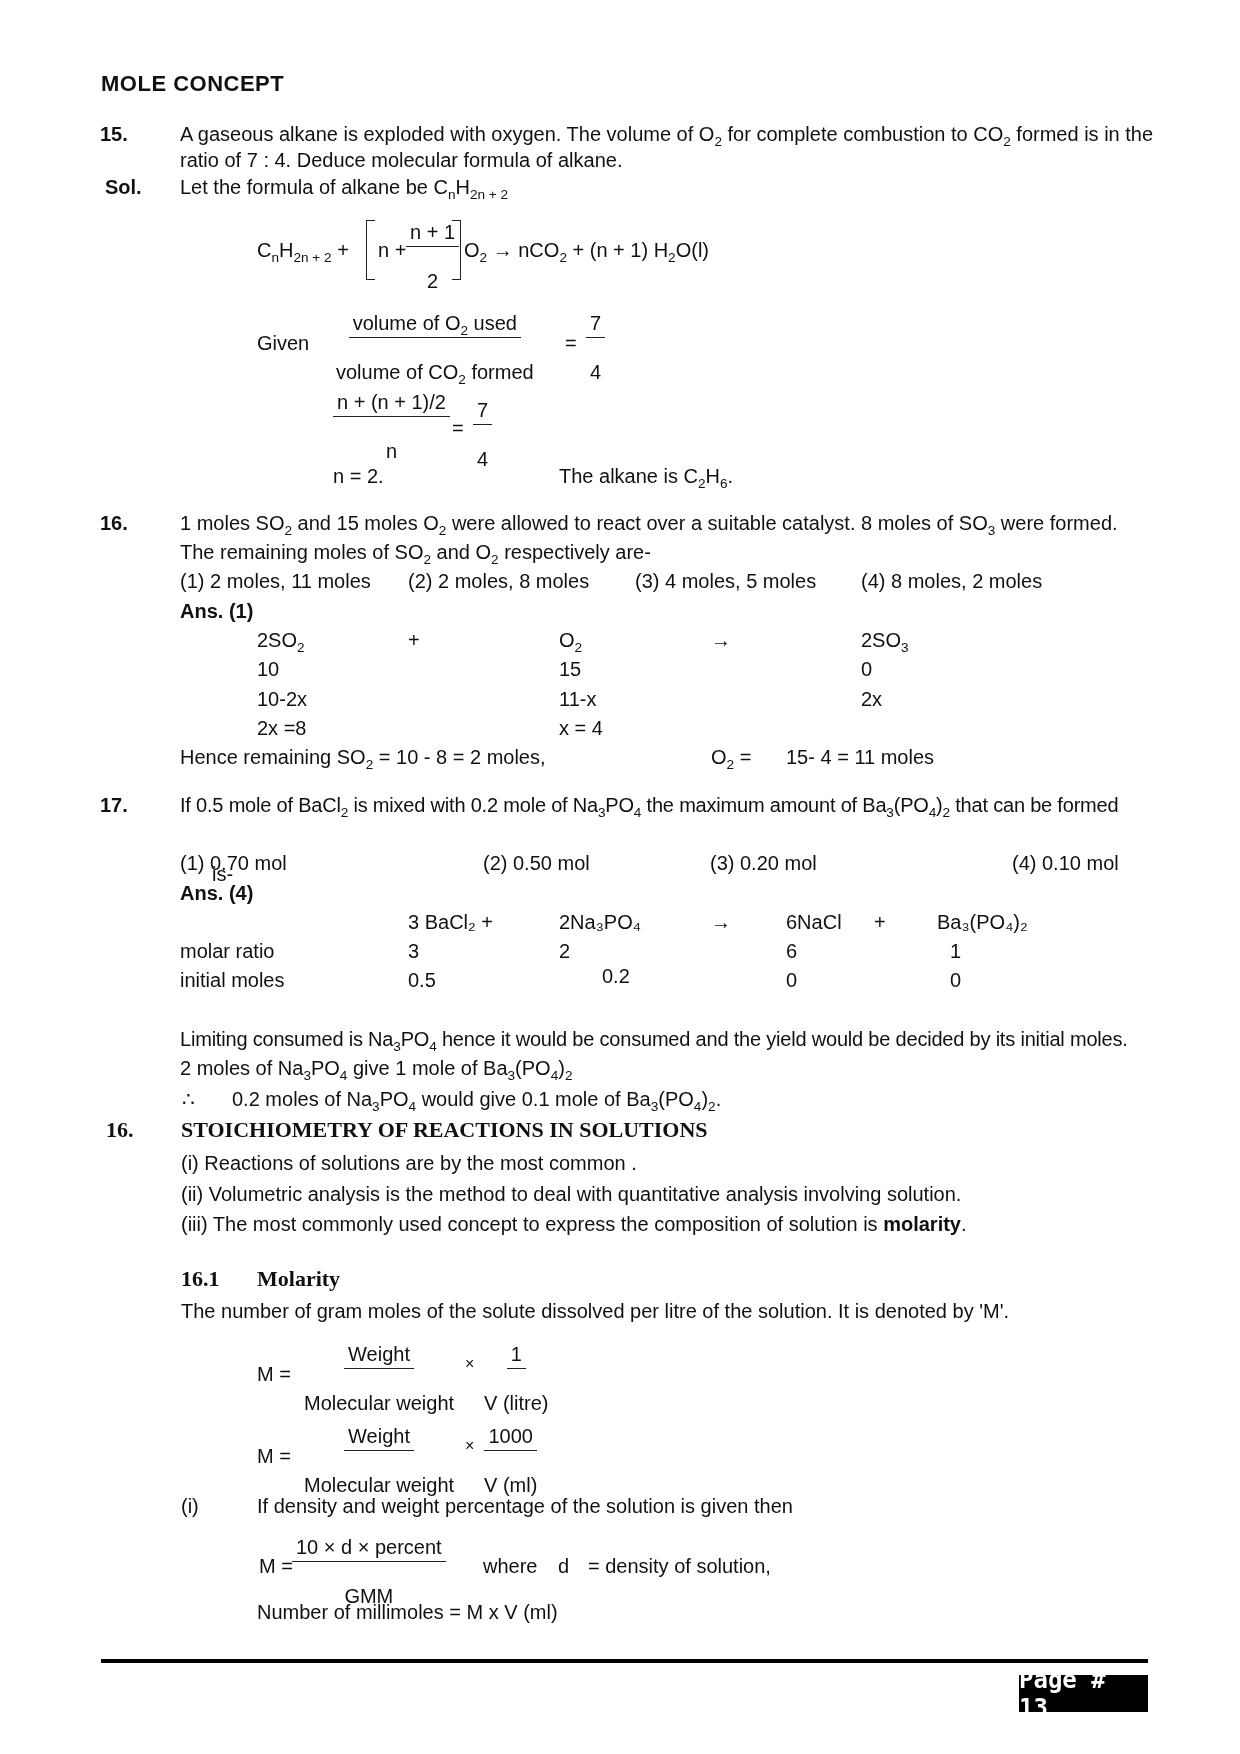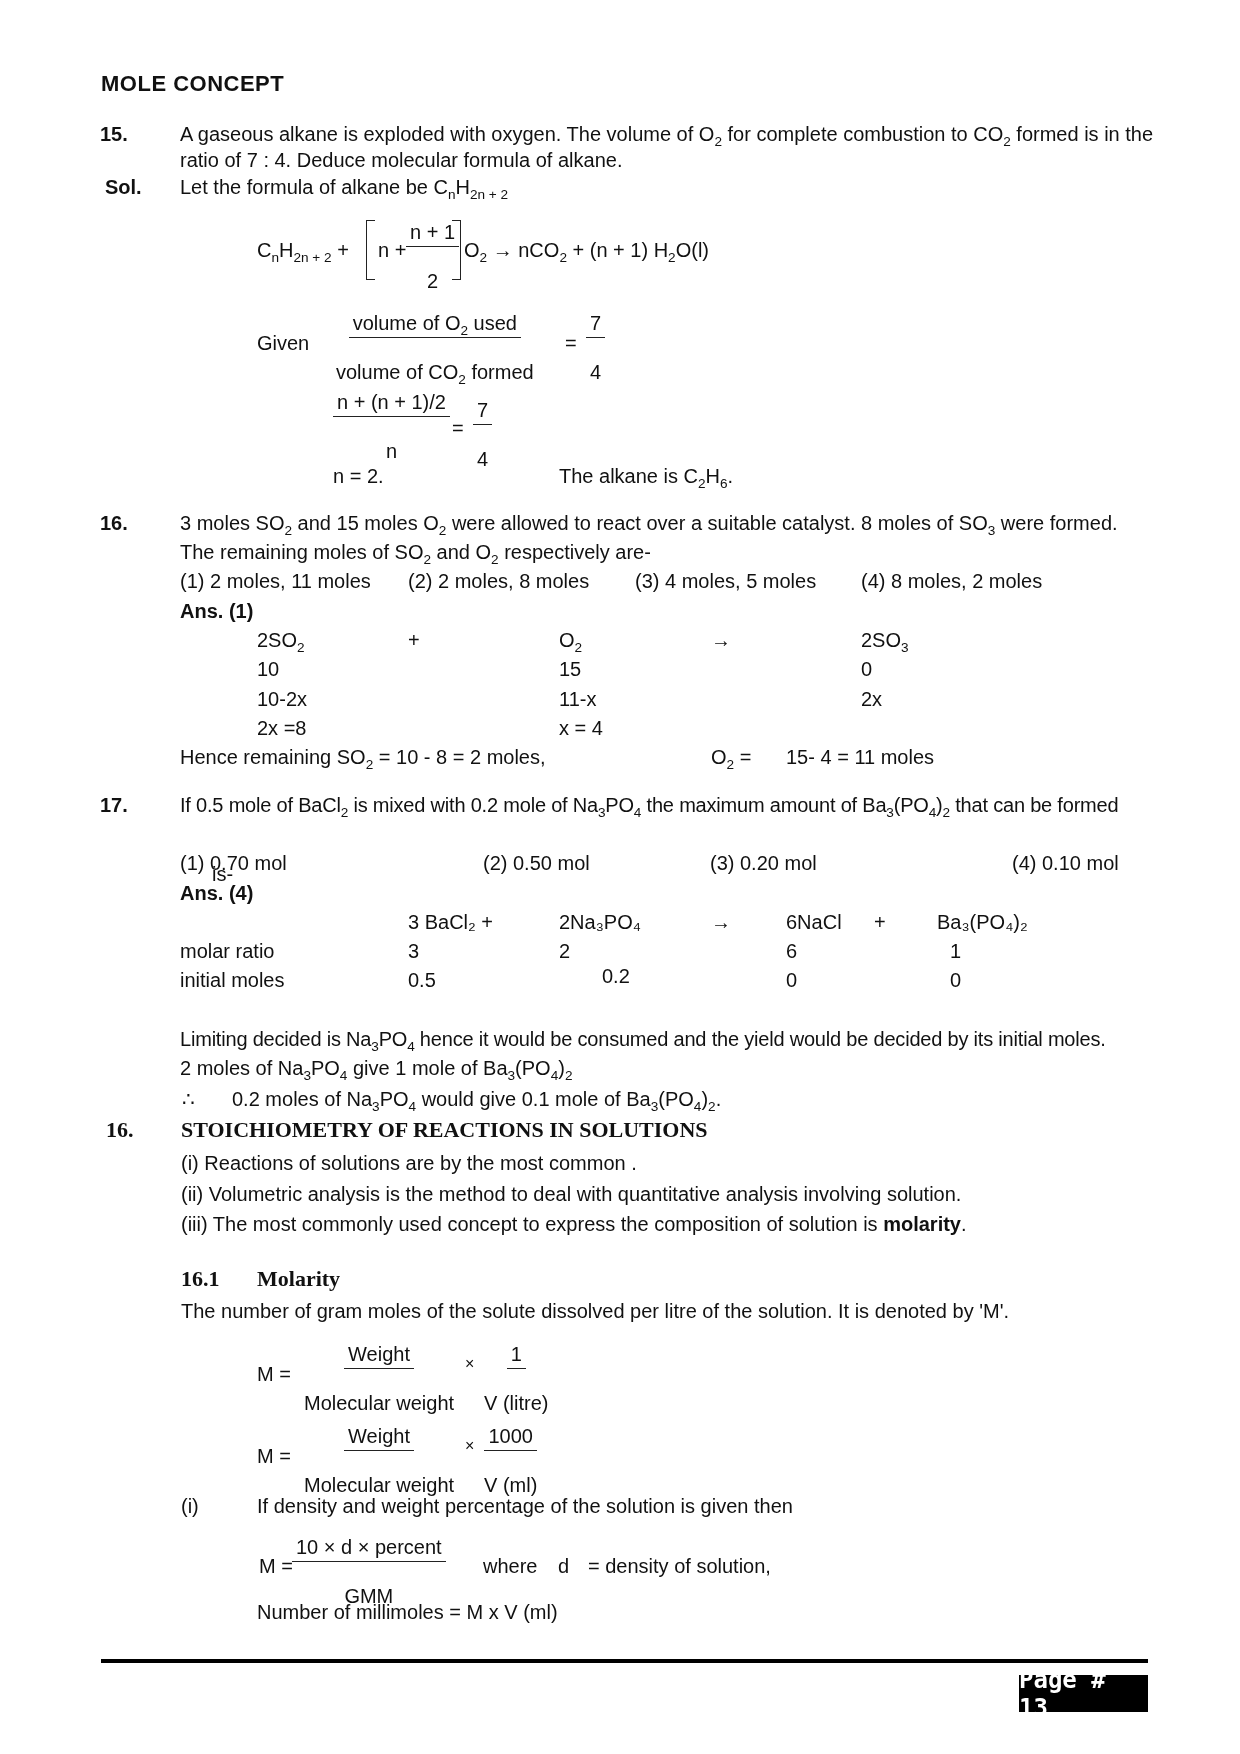--- a/index.html
+++ b/index.html
@@ -55,21 +55,21 @@
 <div class="abs" style="left:452px;top:418px;">=</div>
 <div class="frac" style="left:473px;top:400px;">
     <span class="num">7</span>
     <span class="den">4</span>
   </div>
 
 <div class="abs" style="left:333px;top:466px;">n = 2.</div>
 <div class="abs" style="left:559px;top:466px;"><span>The alkane is C</span><sub>2</sub><span>H</span><sub>6</sub><span>.</span></div>
 
 <div class="abs bold" style="left:100px;top:513px;">16.</div>
-<div class="abs" style="left:180px;top:513px;"><span>3 moles SO</span><sub>2</sub><span> and 15 moles O</span><sub>2</sub><span> were allowed to react over a suitable catalyst. 8 moles of SO</span><sub>3</sub><span> were formed.</span></div>
+<div class="abs" style="left:180px;top:513px;"><span>1 moles SO</span><sub>2</sub><span> and 15 moles O</span><sub>2</sub><span> were allowed to react over a suitable catalyst. 8 moles of SO</span><sub>3</sub><span> were formed.</span></div>
 <div class="abs" style="left:180px;top:542px;"><span>The remaining moles of SO</span><sub>2</sub><span> and O</span><sub>2</sub><span> respectively are-</span></div>
 <div class="abs" style="left:180px;top:571px;">(1) 2 moles, 11 moles</div>
 <div class="abs" style="left:408px;top:571px;">(2) 2 moles, 8 moles</div>
 <div class="abs" style="left:635px;top:571px;">(3) 4 moles, 5 moles</div>
 <div class="abs" style="left:861px;top:571px;">(4) 8 moles, 2 moles</div>
 <div class="abs bold" style="left:180px;top:601px;">Ans. (1)</div>
 
 <div class="abs" style="left:257px;top:630px;"><span>2SO</span><sub>2</sub></div>
 <div class="abs" style="left:408px;top:630px;">+</div>
 <div class="abs" style="left:559px;top:630px;"><span>O</span><sub>2</sub></div>
@@ -109,21 +109,21 @@
 <div class="abs" style="left:408px;top:941px;">3</div>
 <div class="abs" style="left:559px;top:941px;">2</div>
 <div class="abs" style="left:786px;top:941px;">6</div>
 <div class="abs" style="left:950px;top:941px;">1</div>
 <div class="abs" style="left:180px;top:970px;">initial moles</div>
 <div class="abs" style="left:408px;top:970px;">0.5</div>
 <div class="abs" style="left:559px;top:966px;margin-left:43px;">0.2</div>
 <div class="abs" style="left:786px;top:970px;">0</div>
 <div class="abs" style="left:950px;top:970px;">0</div>
 
-<div class="abs" style="left:180px;top:1029px;letter-spacing:-0.2px;"><span>Limiting decided is Na</span><sub>3</sub><span>PO</span><sub>4</sub><span> hence it would be consumed and the yield would be decided by its initial moles.</span></div>
+<div class="abs" style="left:180px;top:1029px;letter-spacing:-0.2px;"><span>Limiting consumed is Na</span><sub>3</sub><span>PO</span><sub>4</sub><span> hence it would be consumed and the yield would be decided by its initial moles.</span></div>
 <div class="abs" style="left:180px;top:1058px;"><span>2 moles of Na</span><sub>3</sub><span>PO</span><sub>4</sub><span>  give 1 mole of Ba</span><sub>3</sub><span>(PO</span><sub>4</sub><span>)</span><sub>2</sub></div>
 <div class="abs" style="left:182px;top:1089px;">∴</div>
 <div class="abs" style="left:232px;top:1089px;"><span>0.2 moles of Na</span><sub>3</sub><span>PO</span><sub>4</sub><span> would give 0.1 mole of Ba</span><sub>3</sub><span>(PO</span><sub>4</sub><span>)</span><sub>2</sub><span>.</span></div>
 
 <div class="abs bold serif" style="left:106px;top:1119px;font-size:22px;">16.</div>
 <div class="abs bold serif" style="left:181px;top:1119px;font-size:22px;">STOICHIOMETRY  OF  REACTIONS  IN  SOLUTIONS</div>
 <div class="abs" style="left:181px;top:1153px;">(i)  Reactions of solutions are by the most common .</div>
 <div class="abs" style="left:181px;top:1184px;">(ii) Volumetric analysis is the method to deal with quantitative analysis involving solution.</div>
 <div class="abs" style="left:181px;top:1214px;"><span>(iii) The most commonly used concept to express the composition of solution is </span><b>molarity</b><span>.</span></div>
 

